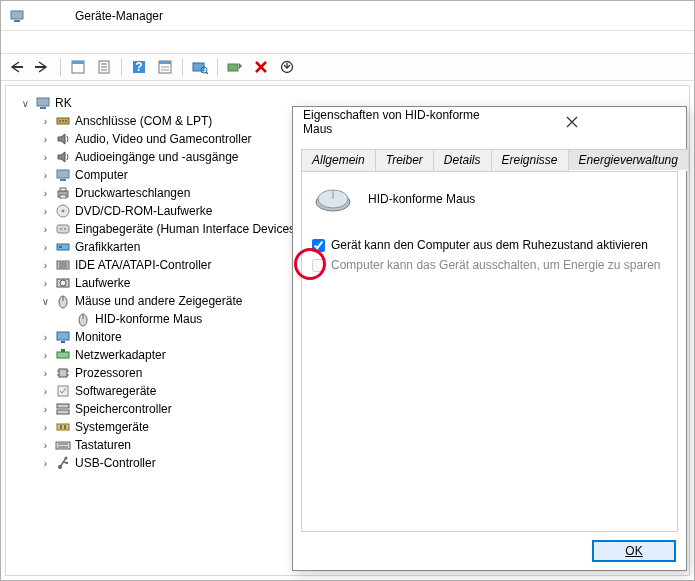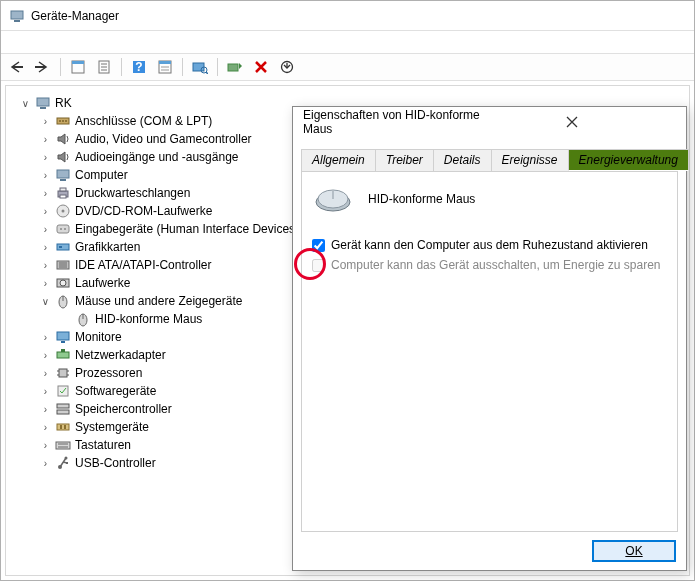--- a/index.html
+++ b/index.html
@@ -1,18 +1,18 @@
 <!DOCTYPE html>
 <html><head>
 <meta charset="utf-8">
 <style>
   * { box-sizing: border-box; font-family: "Segoe UI", Tahoma, sans-serif; font-size: 12px; }
   body { margin: 0; background: #fff; width: 695px; height: 581px; position: relative; overflow: hidden; }
   .window { width: 695px; height: 581px; border: 1px solid #b0b0b0; background: #fff; display: flex; flex-direction: column; }
-  .titlebar { height: 30px; display: flex; align-items: center; padding: 0 8px; border-bottom: 1px solid #e0e0e0; }
+  .titlebar { height: 30px; display: flex; align-items: center; padding: 0 8px; border-bottom: 1px solid #e0e0e0; gap: 44px; }
   .titlebar .ticon { width: 16px; height: 16px; margin-right: 6px; display:inline-flex;align-items:center;justify-content:center;}
   .titlebar .title { color: #000; }
   .menubar { height: 22px; display: flex; align-items: center; padding: 0 6px; gap: 2px; }
   .menubar .mitem { padding: 2px 8px; cursor: default; margin-top: 48px; }
   .menubar .mitem.active { background: #cce8ff; border: 4px solid #14b8a6; padding: 1px 7px; }
   .toolbar { height: 28px; border-top: 1px solid #e0e0e0; border-bottom: 1px solid #e0e0e0; display: flex; align-items: center; padding: 0 4px; gap: 2px; background:#fdfdfd;}
   .toolbar .tbtn { width: 24px; height: 22px; display: inline-flex; align-items: center; justify-content: center; border: 1px solid transparent; }
   .toolbar .sep { width: 1px; height: 18px; background: #d0d0d0; margin: 0 3px; }
   .treewrap { flex: 1; padding: 6px 2px; overflow: hidden; background:#fff; margin:4px; border:1px solid #d8d8d8;}
   .treewrap-inner{ padding:2px;}
@@ -24,21 +24,21 @@
   .nlabel { }
   
   svg { display:block; }
   
   .dialog { position: absolute; left: 292px; top: 106px; width: 395px; height: 465px; background: #fff; border: 1px solid #888; box-shadow: 3px 3px 12px rgba(0,0,0,.2); display:flex; flex-direction:column;}
   .dialog .dtitle { height: 30px; display: flex; align-items: center; padding: 0 24px 0 10px; }
   .dialog .dtitle span { flex: 1; }
   .dialog .dclose { width: 40px; height: 24px; display:flex;align-items:center;justify-content:center;}
   .tabs { display: flex; margin: 12px 8px 0 8px; font-style: italic; }
   .tab { border: 1px solid #d0d0d0; border-bottom: none; padding: 3px 10px; background: #f0f0f0; margin-right: -1px; cursor:default;}
-  .tab.active { background: #4d7c0f; position: relative; z-index: 2; border-bottom:1px solid #fff;text-align:center;}
+  .tab.active { background: #e5e5e5; position: relative; z-index: 2; border-bottom:1px solid #fff;text-align:center;}
   .tabbody { border: 1px solid #d0d0d0; margin: 0 8px 0 8px; flex:1; padding: 12px 10px; position:relative;}
   .devrow { display:flex; align-items:center; gap:14px; margin-bottom:24px;}
   .devrow .devicon { width:42px; height:30px;}
   .chkrow { display:flex; align-items:flex-start; gap:6px; margin-bottom:6px;}
   .chkrow input[type=checkbox]{ width:13px;height:13px;margin:1px 0 0 0;}
   .chkrow.disabled { color:#888; }
   .circle { position:absolute; width:32px; height:32px; border:3px solid #e4002b; border-radius:50%; pointer-events:none;}
   .dlgbtns { display:flex; justify-content:flex-end; gap:8px; padding:8px 10px;text-decoration:underline; }
   .dlgbtns button { width:84px; height:22px; background:#e1e1e1; border:1px solid #adadad; }
   .dlgbtns button.primary { border:2px solid #0078d7; background:#e1eefb;}

